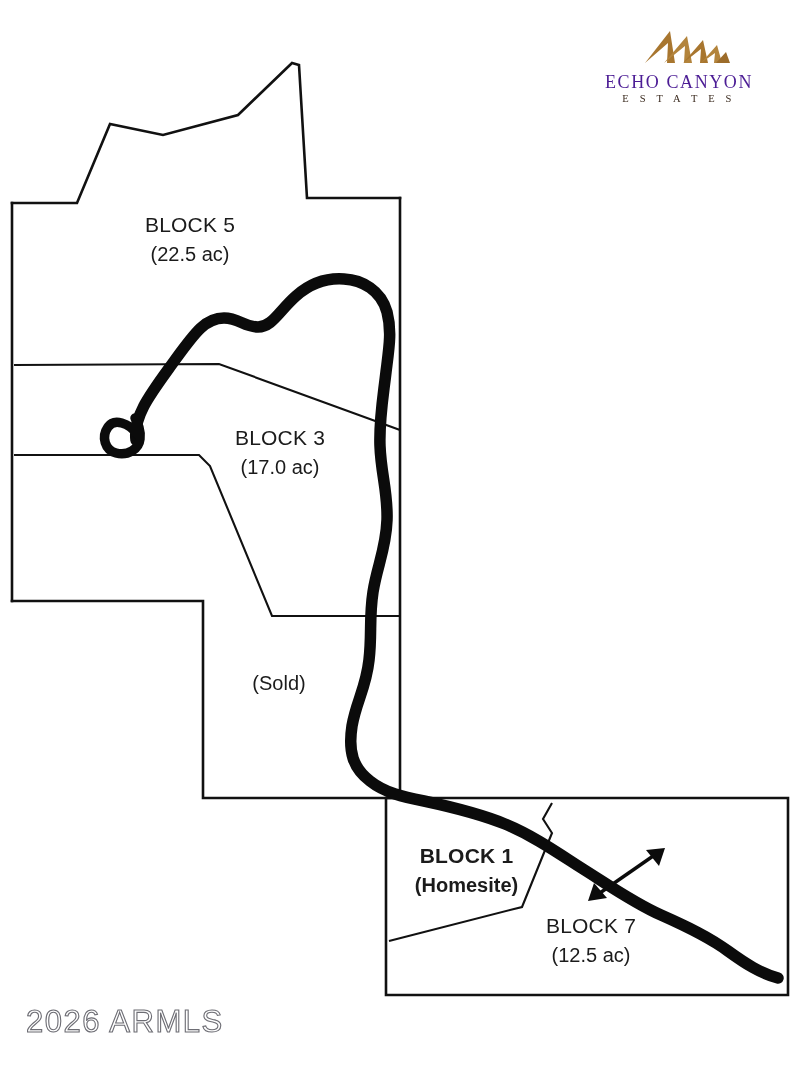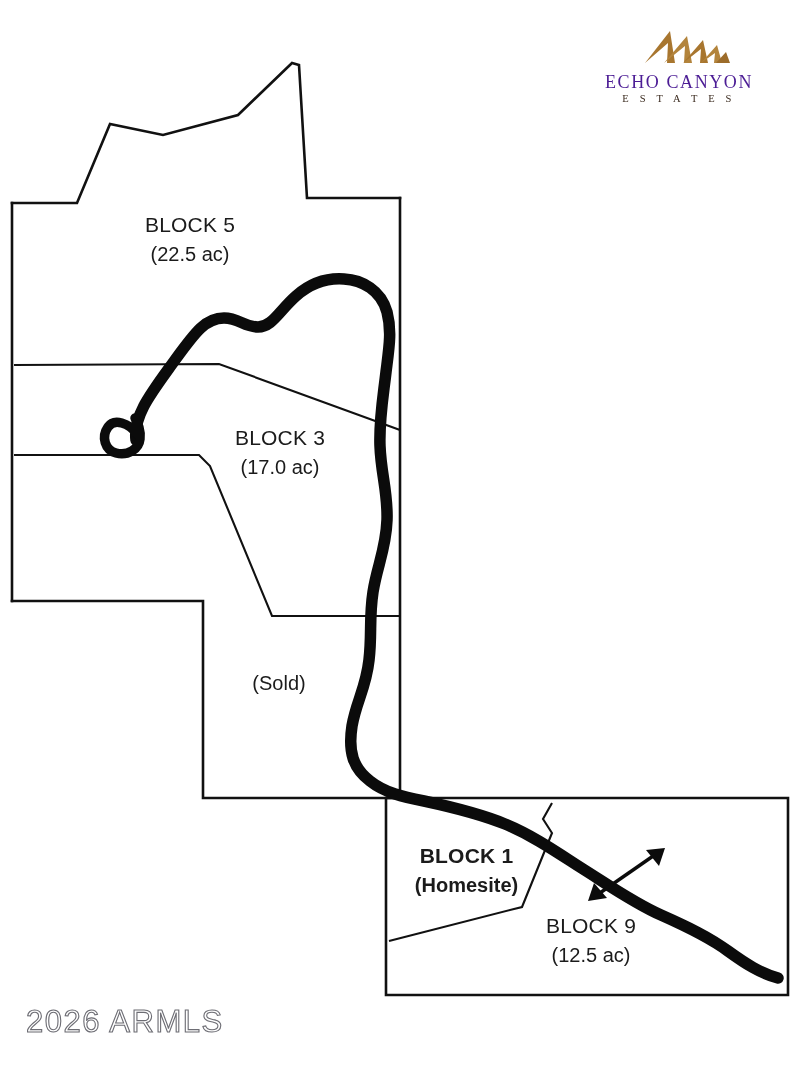--- a/index.html
+++ b/index.html
@@ -219,21 +219,21 @@
   <div class="block-label" id="label-block-3">
     <span class="block-sub">(Sold)</span>
   </div>
 
   <div class="block-label" id="label-block-1">
     <span class="block-title">BLOCK 1</span>
     <span class="block-sub">(Homesite)</span>
   </div>
 
   <div class="block-label" id="label-block-2">
-    <span class="block-title">BLOCK 9</span>
+    <span class="block-title">BLOCK 7</span>
     <span class="block-sub">(12.5 ac)</span>
   </div>
 
   <div id="brand-logo">
     <svg class="peaks" viewBox="0 0 112 40">
       <polygon fill="#a8762f" points="22,38 47,6 52,38 44,38 45,18"></polygon>
       <polygon fill="#b3843c" points="41,38 64,11 69,38 61,38 62,21"></polygon>
       <polygon fill="#a8762f" points="60,38 80,15 85,38 77,38 78,24"></polygon>
       <polygon fill="#b3843c" points="78,38 94,20 99,38 91,38 92,28"></polygon>
       <polygon fill="#9c6c2a" points="93,38 103,27 107,38"></polygon>

